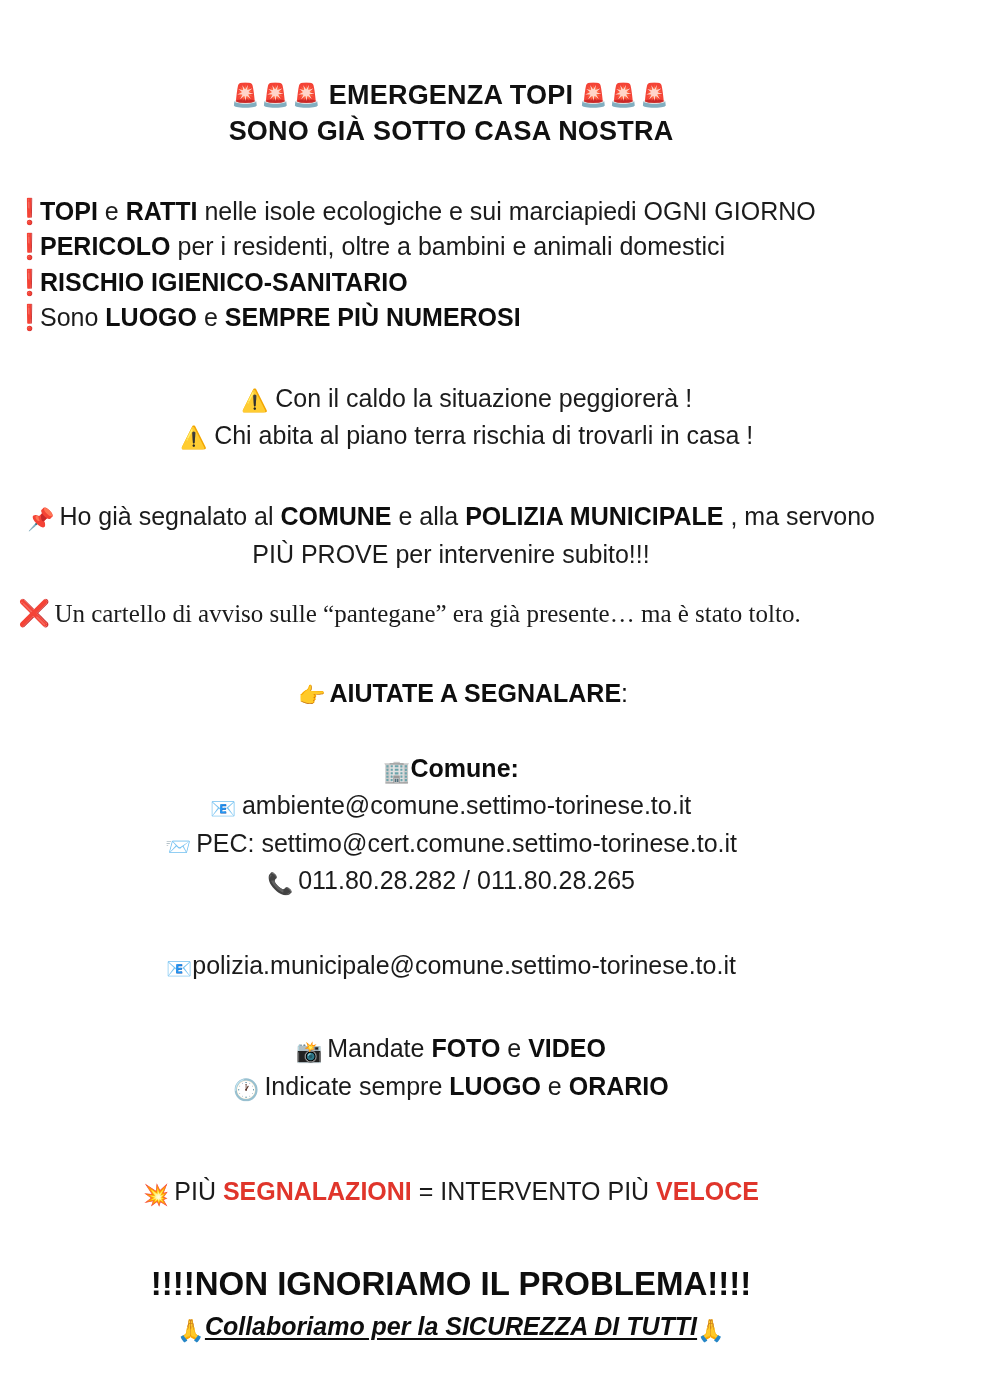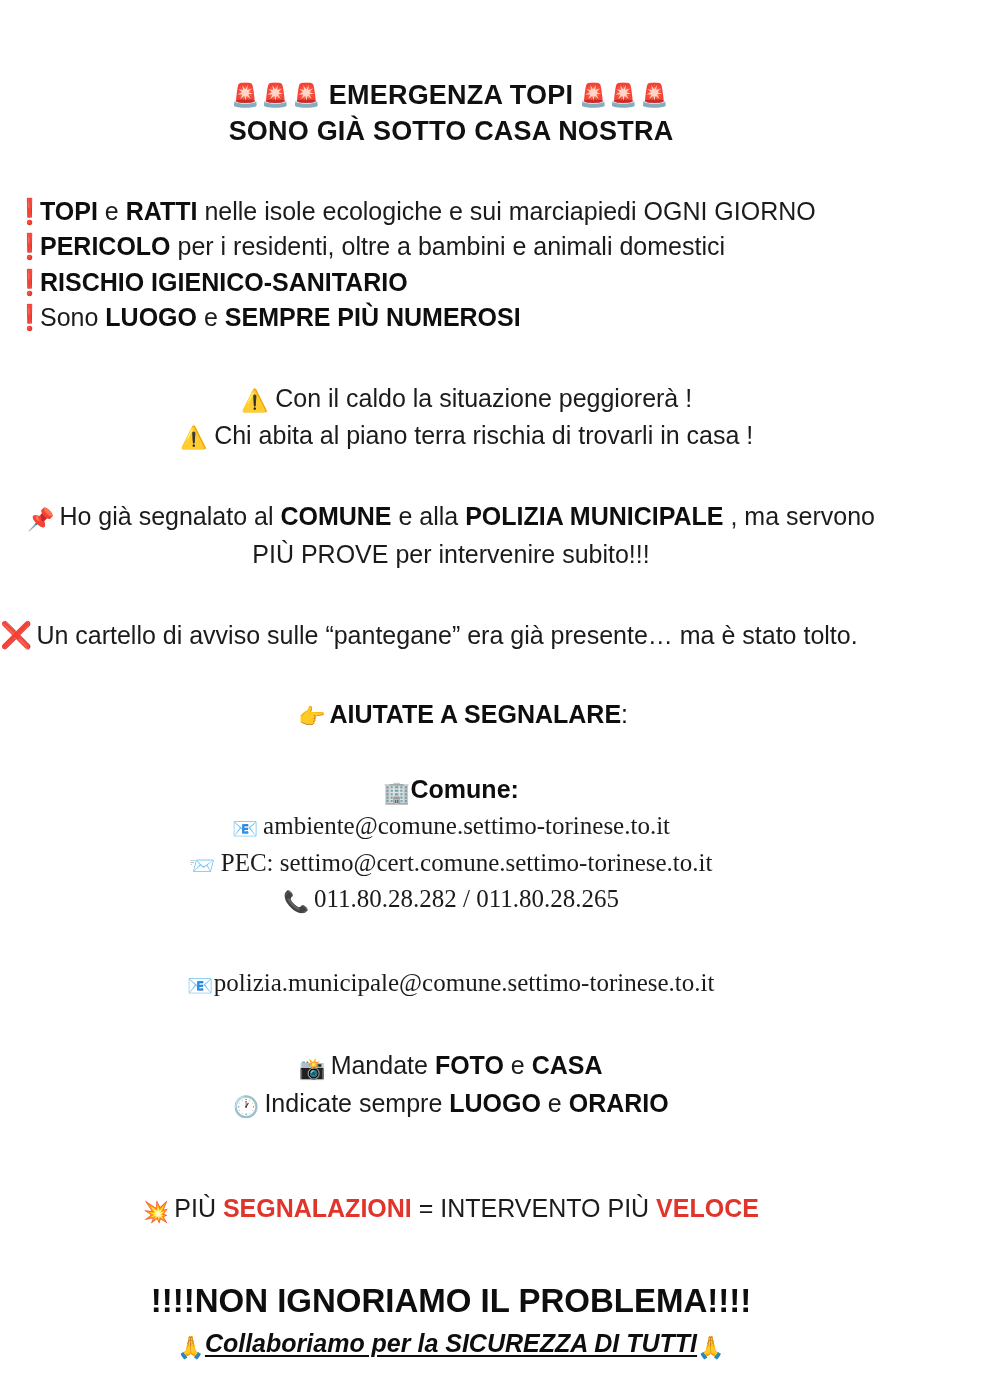--- a/index.html
+++ b/index.html
@@ -88,26 +88,27 @@
     font-size: 25px;
     line-height: 1.46;
     white-space: nowrap;
     color: #1b1b1b;
   }
   .segnalato b { font-weight: bold; color: #0e0e0e; }
   .pin { font-size: 22px; margin-right: 5px; vertical-align: -2px; }
 
   
   .cartello {
-    margin-top: 44px;
-    padding-left: 0;
+    margin-top: 23px;
+    padding-left: 18px;
     font-size: 25px;
     line-height: 1.4;
     white-space: nowrap;
     color: #1b1b1b;
+    font-family: Liberation Serif, serif;
   }
   .xmark {
     color: #d93025;
     font-weight: bold;
     font-size: 26px;
     margin-right: 4px;
   }
 
   
   .aiutate {
@@ -133,21 +134,20 @@
     white-space: nowrap;
   }
   .contact-head .emoji { font-weight: normal; font-size: 22px; vertical-align: -2px; }
   .contact-head .emoji.tight { margin-right: 0px; }
   .contact-head .emoji.spaced { margin-right: 7px; }
   .contact-line {
     font-size: 25px;
     line-height: 1.44;
     color: #1b1b1b;
     white-space: nowrap;
-    font-family: Liberation Serif, serif;
   }
   .contact-line .emoji { font-size: 21px; margin-right: 5px; vertical-align: -2px; }
   .contact-line .emoji.nosp { margin-right: 0; }
 
   
   .instructions { margin-top: 46px; text-align: center; }
   .instr-row {
     font-size: 25px;
     line-height: 1.46;
     color: #1b1b1b;
@@ -268,21 +268,21 @@
   </div>
 
   <div class="contact-block second">
     <div class="contact-line">
       <span class="emoji nosp">📧</span><span>polizia.municipale@comune.settimo-torinese.to.it</span>
     </div>
   </div>
 
   <div class="instructions">
     <div class="instr-row">
-      <span class="emoji">📸</span><span>Mandate </span><b>FOTO</b><span> e </span><b>CASA</b>
+      <span class="emoji">📸</span><span>Mandate </span><b>FOTO</b><span> e </span><b>VIDEO</b>
     </div>
     <div class="instr-row">
       <span class="emoji">🕐</span><span>Indicate sempre </span><b>LUOGO</b><span> e </span><b>ORARIO</b>
     </div>
   </div>
 
   <div class="equation">
     <span class="emoji">💥</span><span>PIÙ </span><span class="red">SEGNALAZIONI</span><span> = INTERVENTO PIÙ </span><span class="red">VELOCE</span>
   </div>
 

